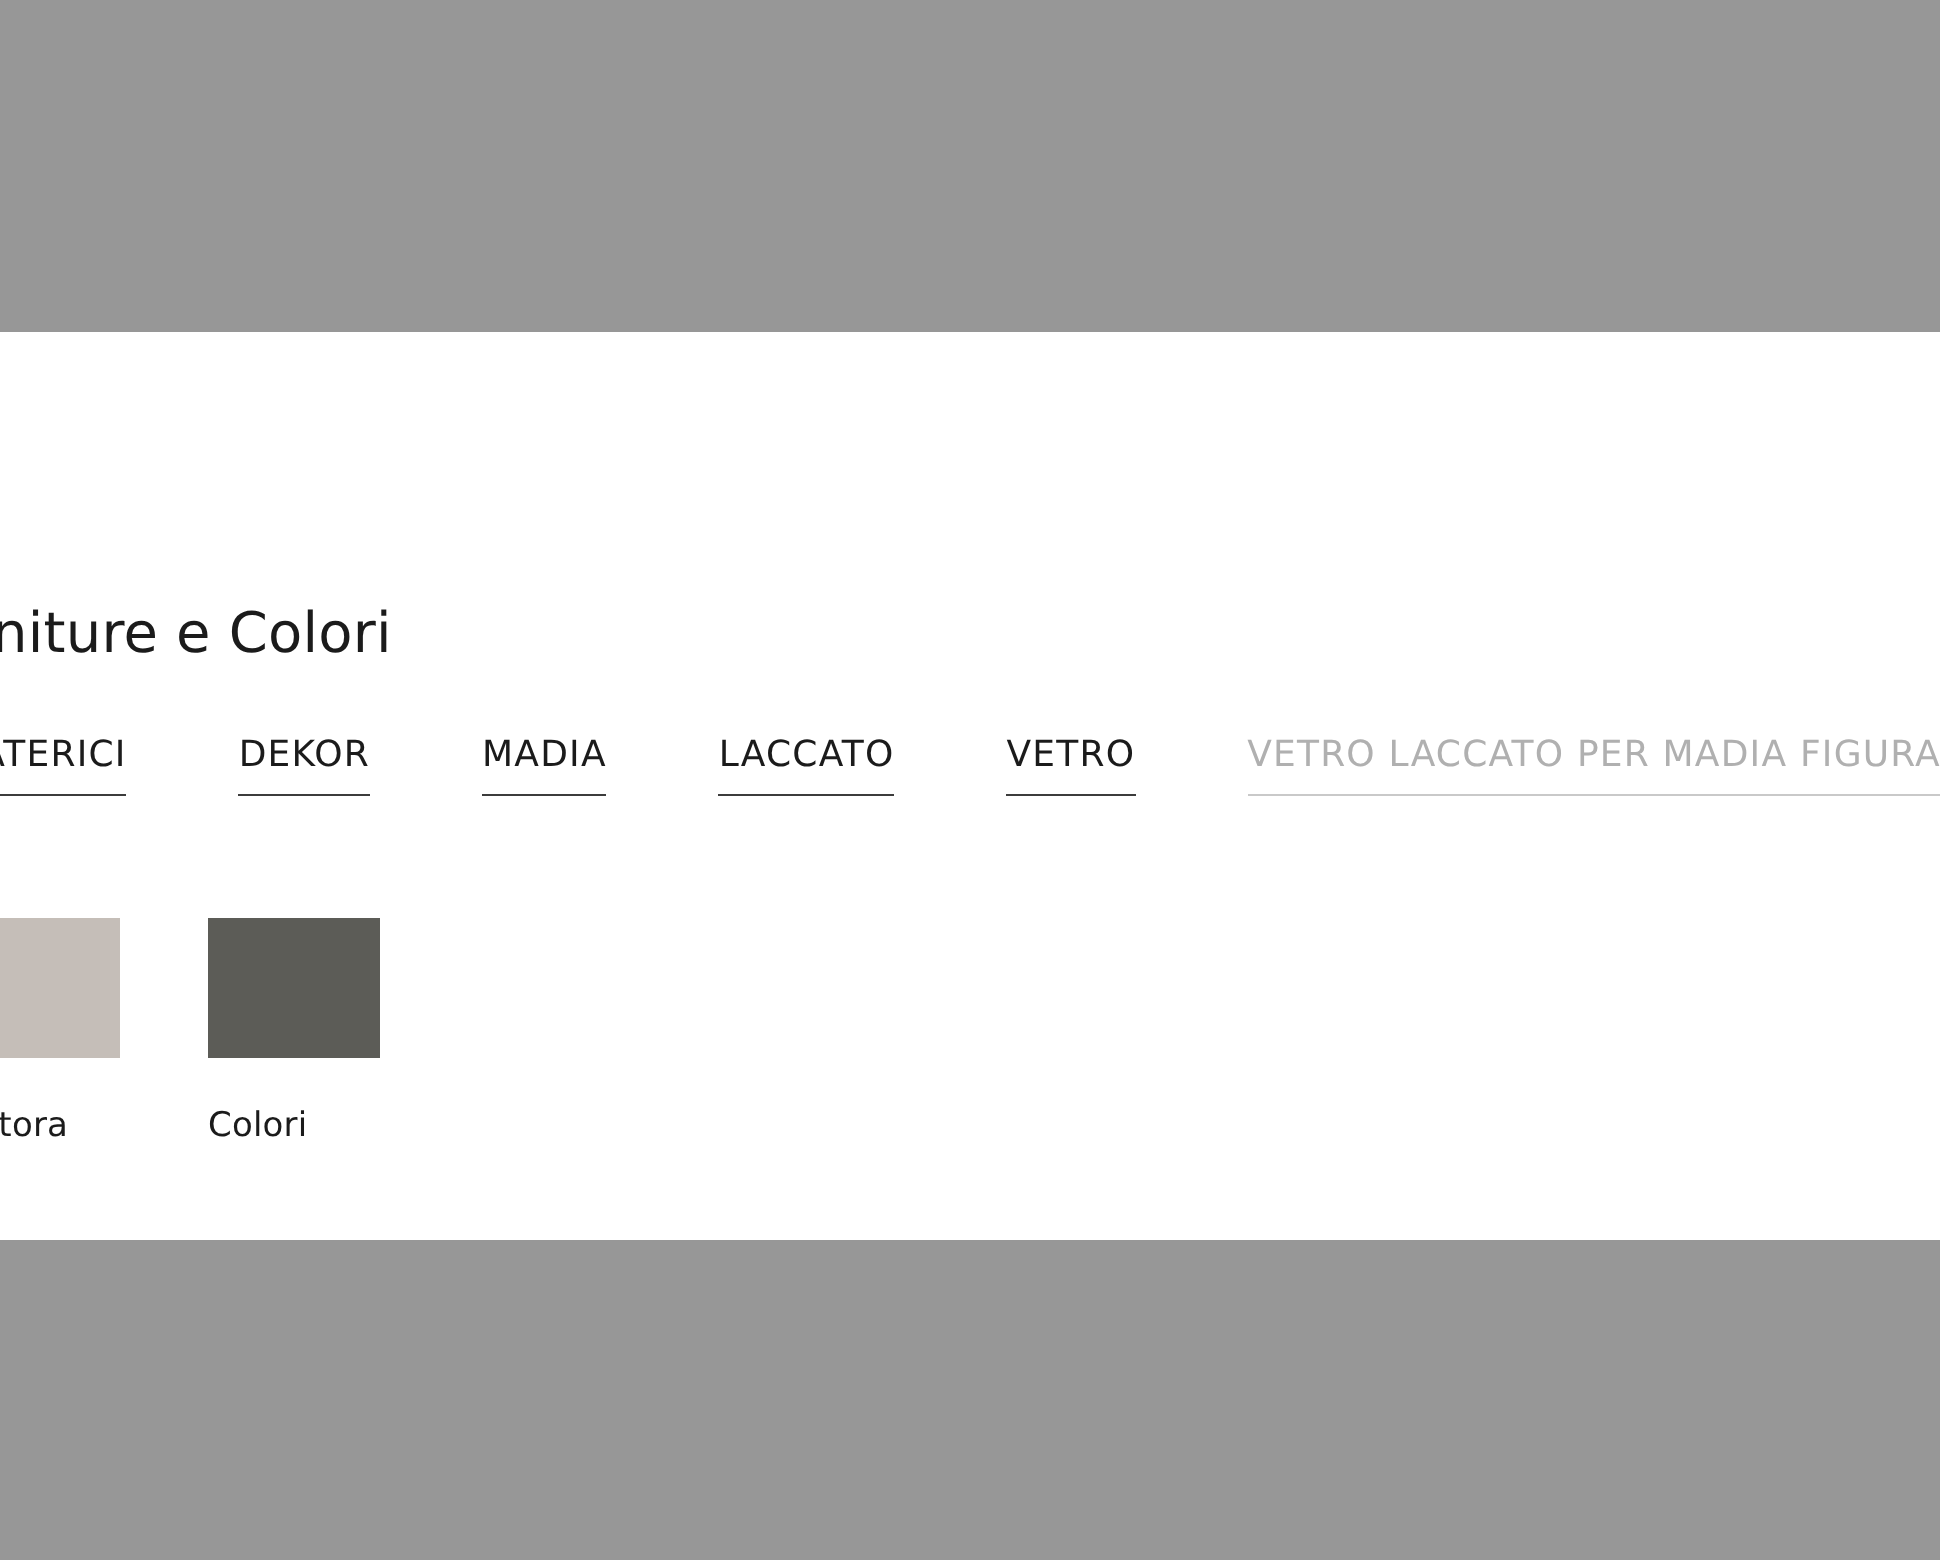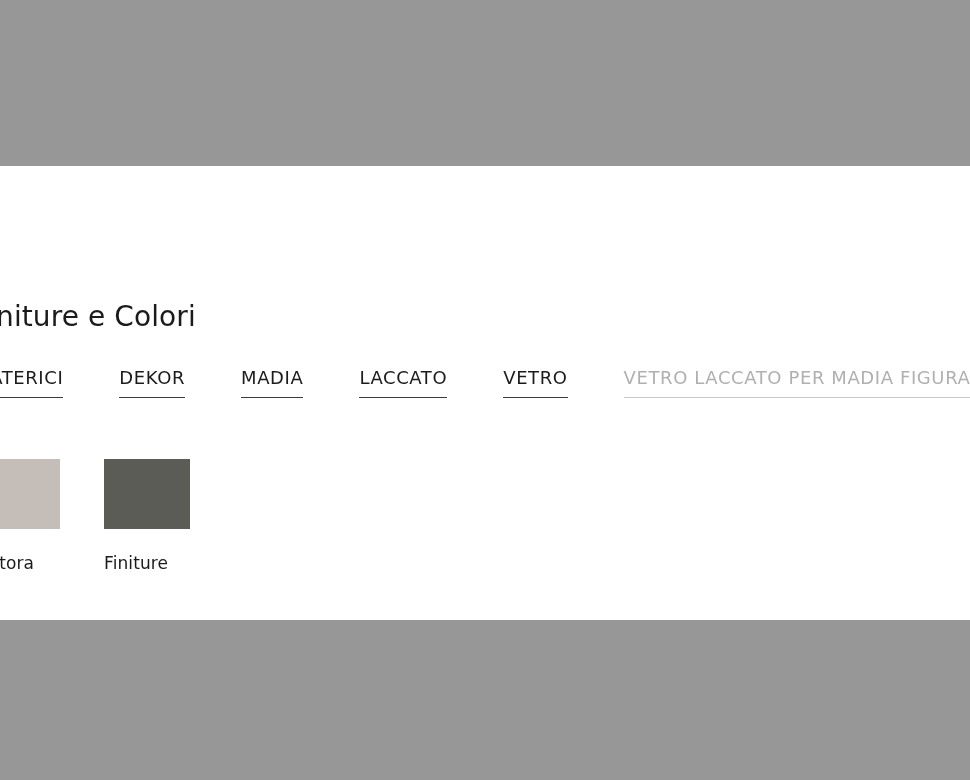--- a/index.html
+++ b/index.html
@@ -163,20 +163,20 @@
         </nav>
 
       <div id="swatches">
 
       <div class="swatch-cell">
             <span class="swatch-chip" style="background: rgb(197, 190, 184);"></span>
             <span class="swatch-name">Tortora</span>
           </div>
           <div class="swatch-cell">
             <span class="swatch-chip" style="background: rgb(92, 92, 87);"></span>
-            <span class="swatch-name">Finiture</span>
+            <span class="swatch-name">Colori</span>
           </div>
         </div>
 
     </div>
   </div>
 
 </div>
 
 </body></html>

